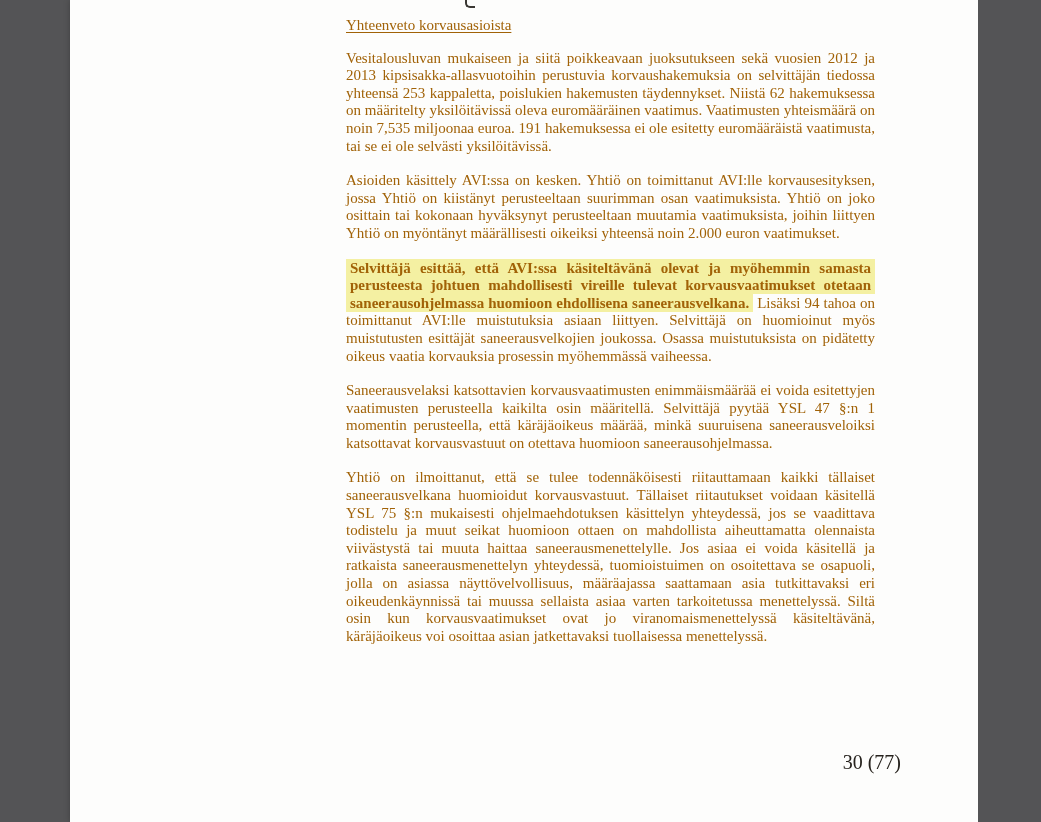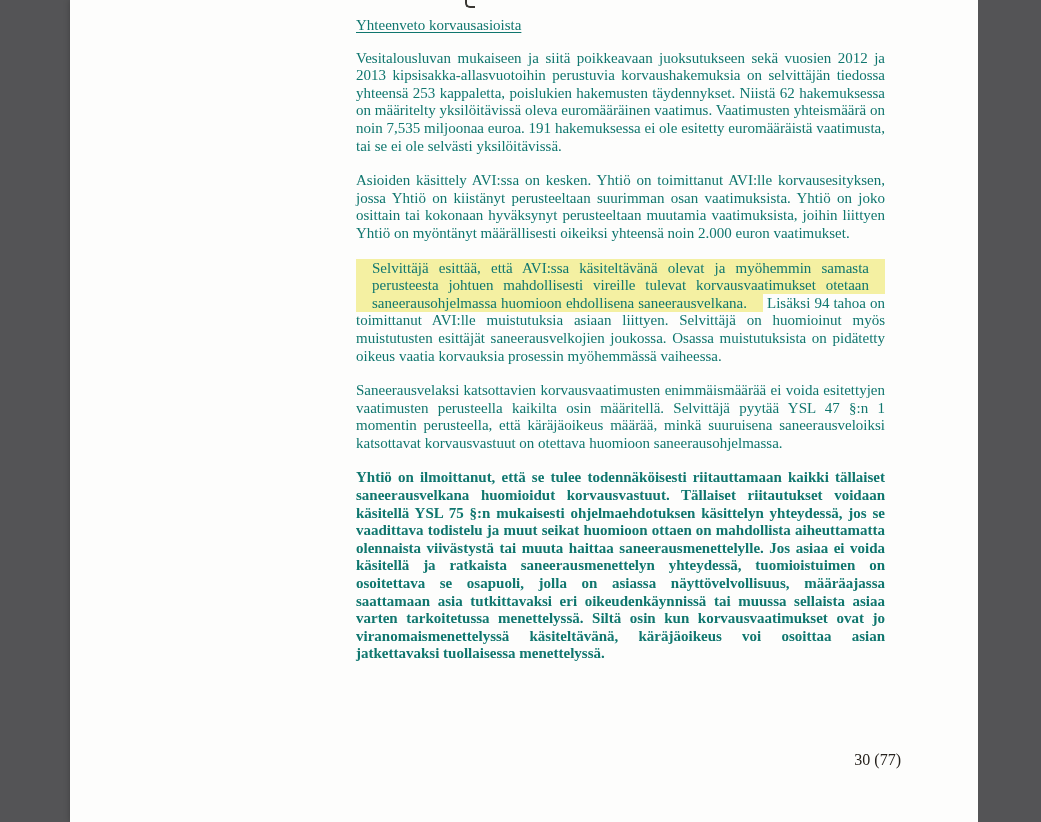--- a/index.html
+++ b/index.html
@@ -39,49 +39,50 @@
     left: 395px;
     top: 0;
     width: 8px;
     height: 6px;
     border-bottom: 2px solid #3a3733;
     border-left: 2px solid #3a3733;
     border-bottom-left-radius: 5px;
   }
   .content {
     position: absolute;
-    left: 286px;
+    left: 276px;
     top: 17px;
     width: 545px;
-    color: #0f766e;
+    color: #a16207;
     font-size: 15px;
     line-height: 17.6px;
     text-align: justify;
   }
   .heading {
     font-size: 15px;
     font-weight: normal;
     margin: 0 0 15px 0;
     text-decoration: underline;
     text-underline-offset: 2px;
     text-align: left;
   }
   .para { margin: 0 16px 17px 0; }
-  .para:last-child { margin-bottom: 0; font-weight: bold; }
+  .para:last-child { margin-bottom: 0; }
   .hl {
     background: #f4f0a2;
     box-decoration-break: clone;
     -webkit-box-decoration-break: clone;
-    padding: 1px 16px;
+    padding: 1px 4px;
+    font-weight: bold;
   }
   .pagenum {
     position: absolute;
     right: 77px;
     top: 751px;
-    font-size: 16px;
+    font-size: 20px;
     color: #26221d;
   }
 </style>
 </head>
 <body>
 
 <div class="viewer">
 
   <div class="frame frame-left"></div>
 

